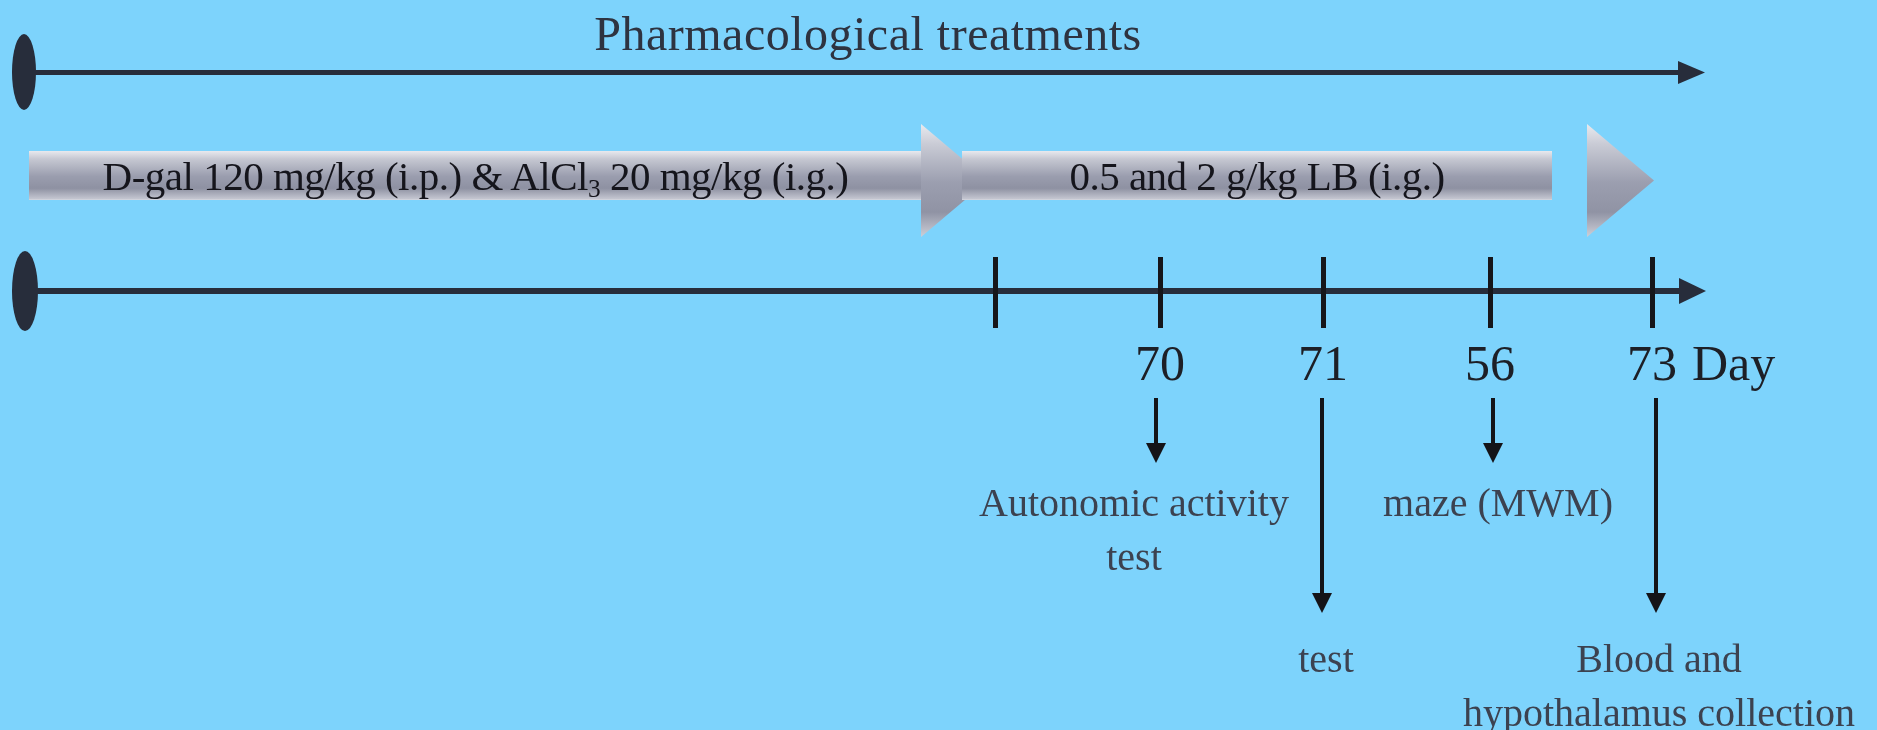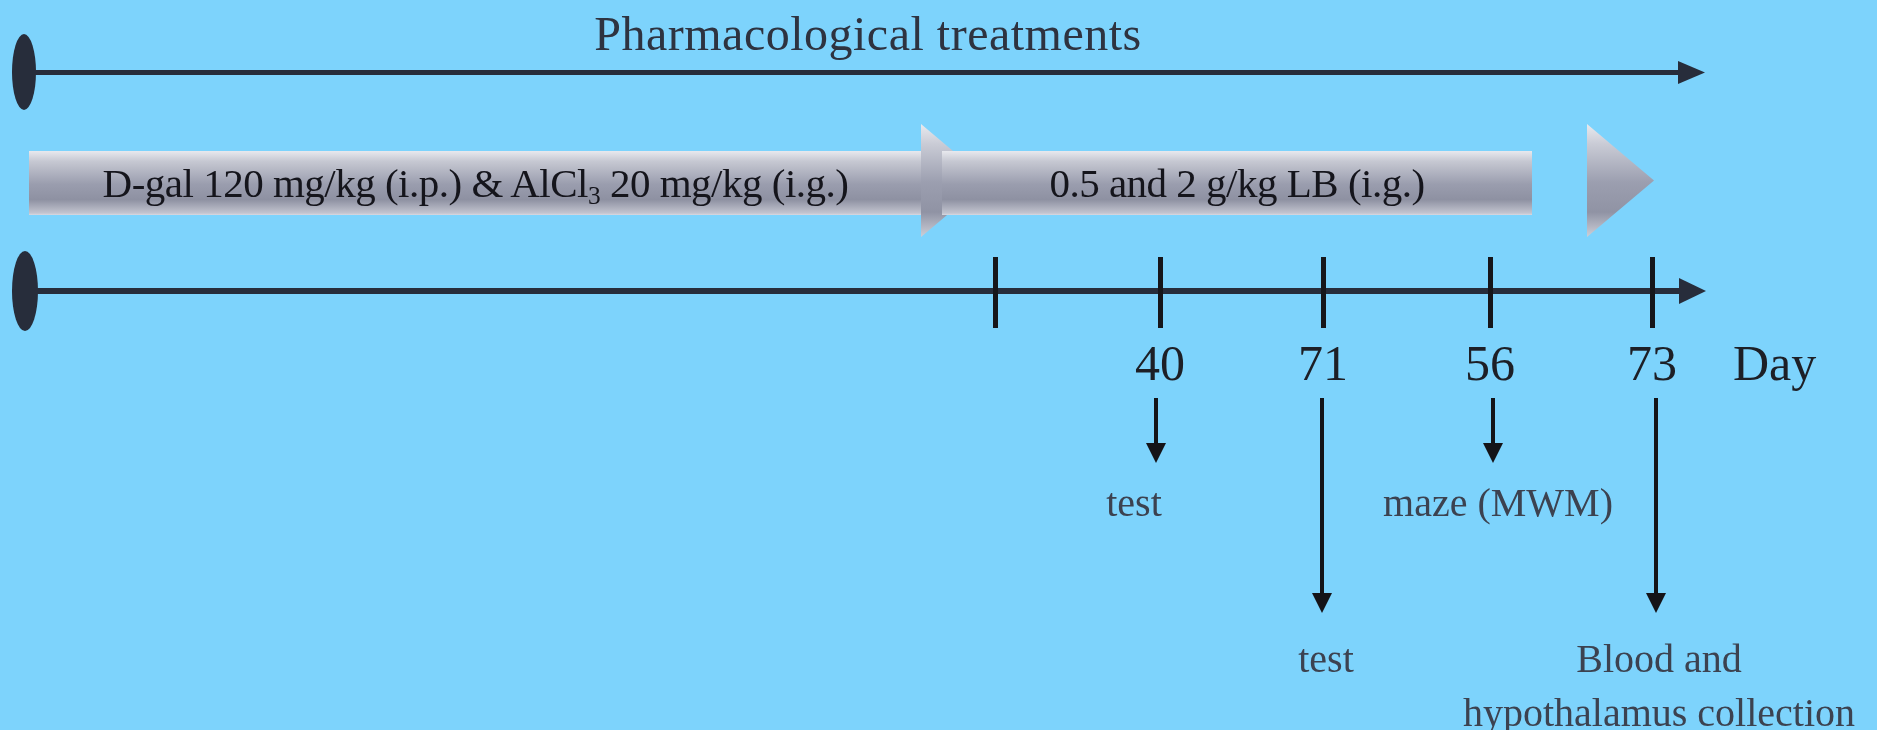--- a/index.html
+++ b/index.html
@@ -21,44 +21,44 @@
   .oval-top{left:12px;top:34px;width:24px;height:76px;}
   .oval-bottom{left:12px;top:251px;width:26px;height:80px;}
   .hline{position:absolute;background:#272d3b;}
   .hline-top{left:30px;top:70px;width:1652px;height:5px;}
   .hline-bottom{left:30px;top:288px;width:1655px;height:6px;}
   .harrowhead{position:absolute;background:#272d3b;clip-path:polygon(0 0,100% 50%,0 100%);}
   .harrowhead-top{left:1678px;top:61px;width:27px;height:23px;}
   .harrowhead-bottom{left:1679px;top:278px;width:27px;height:26px;}
   
   .band{
-    position:absolute;top:151px;height:64px;
+    position:absolute;top:151px;height:49px;
     background:linear-gradient(180deg,#e8e9ee 0%,#c6c8d2 16%,#9a9dae 52%,#8e91a2 76%,#c2c4cf 97%,#d8d9e1 100%);
     display:flex;align-items:center;justify-content:center;
     font-size:41px;letter-spacing:-0.5px;color:#15151c;white-space:nowrap;
   }
   .band1{left:29px;width:893px;}
-  .band2{left:942px;width:590px;}
+  .band2{left:962px;width:590px;}
   .band-head{
     position:absolute;top:124px;width:67px;height:113px;
     background:linear-gradient(180deg,#e9eaef 0%,#c9cbd5 18%,#9b9eaf 52%,#9093a4 78%,#cdcfd8 100%);
     clip-path:polygon(0 0,100% 50%,0 100%);
   }
   .band-head1{left:921px;}
   .band-head2{left:1587px;}
   .sub{font-size:0.62em;vertical-align:baseline;position:relative;top:0.28em;}
   
   .tick{position:absolute;top:257px;width:5px;height:71px;background:#16161a;}
   .t42{left:993px;} .t70{left:1158px;} .t71{left:1321px;} .t72{left:1488px;} .t73{left:1650px;}
   .tick-label{
     position:absolute;top:334px;width:120px;text-align:center;
     font-size:50px;color:#1d1f26;
   }
   .tl42{left:935px;} .tl70{left:1100px;} .tl71{left:1263px;} .tl72{left:1430px;} .tl73{left:1592px;}
-  .unit-label{position:absolute;top:334px;left:1692px;width:130px;font-size:50px;color:#1d1f26;margin-left:41px;}
+  .unit-label{position:absolute;top:334px;left:1692px;width:130px;font-size:50px;color:#1d1f26;}
   
   .varrow{position:absolute;width:4px;background:#141418;}
   .varrow-head{position:absolute;width:20px;height:20px;background:#141418;clip-path:polygon(0 0,100% 0,50% 100%);}
   .va70{left:1154px;top:398px;height:46px;} .vh70{left:1146px;top:443px;}
   .va71{left:1320px;top:398px;height:196px;} .vh71{left:1312px;top:593px;}
   .va72{left:1491px;top:398px;height:46px;} .vh72{left:1483px;top:443px;}
   .va73{left:1654px;top:398px;height:196px;} .vh73{left:1646px;top:593px;}
   
   .event-text{
     position:absolute;text-align:center;font-size:40px;line-height:54px;color:#3c4250;white-space:nowrap;
@@ -92,36 +92,37 @@
   <div class="oval oval-bottom"></div>
   <div class="hline hline-bottom"></div>
   <div class="harrowhead harrowhead-bottom"></div>
 
   <div class="tick t42"></div>
   <div class="tick t70"></div>
   <div class="tick t71"></div>
   <div class="tick t72"></div>
   <div class="tick t73"></div>
 
-  <div class="tick-label tl70">40</div>
+  <div class="tick-label tl70">70</div>
   <div class="tick-label tl71">71</div>
   <div class="tick-label tl72">56</div>
   <div class="tick-label tl73">73</div>
   <div class="unit-label">Day</div>
 
   <div class="varrow va70"></div>
   <div class="varrow-head vh70"></div>
   <div class="varrow va71"></div>
   <div class="varrow-head vh71"></div>
   <div class="varrow va72"></div>
   <div class="varrow-head vh72"></div>
   <div class="varrow va73"></div>
   <div class="varrow-head vh73"></div>
 
   <div class="event-text ev70">
+    <div>Autonomic activity</div>
     <div>test</div>
   </div>
   <div class="event-text ev71">
     <div>test</div>
   </div>
   <div class="event-text ev72">
     <div>maze (MWM)</div>
   </div>
   <div class="event-text ev73">
     <div>Blood and</div>

